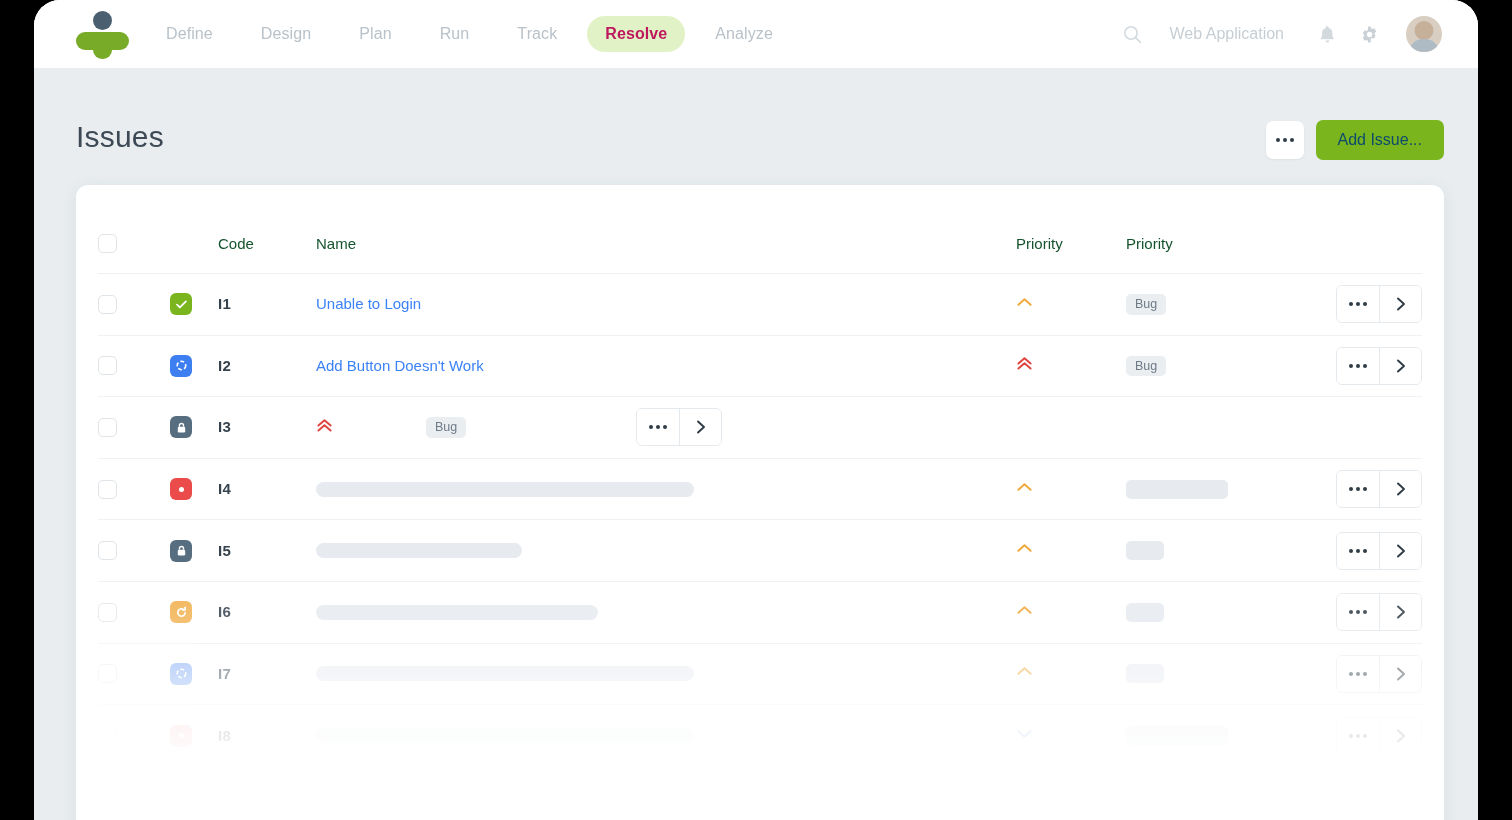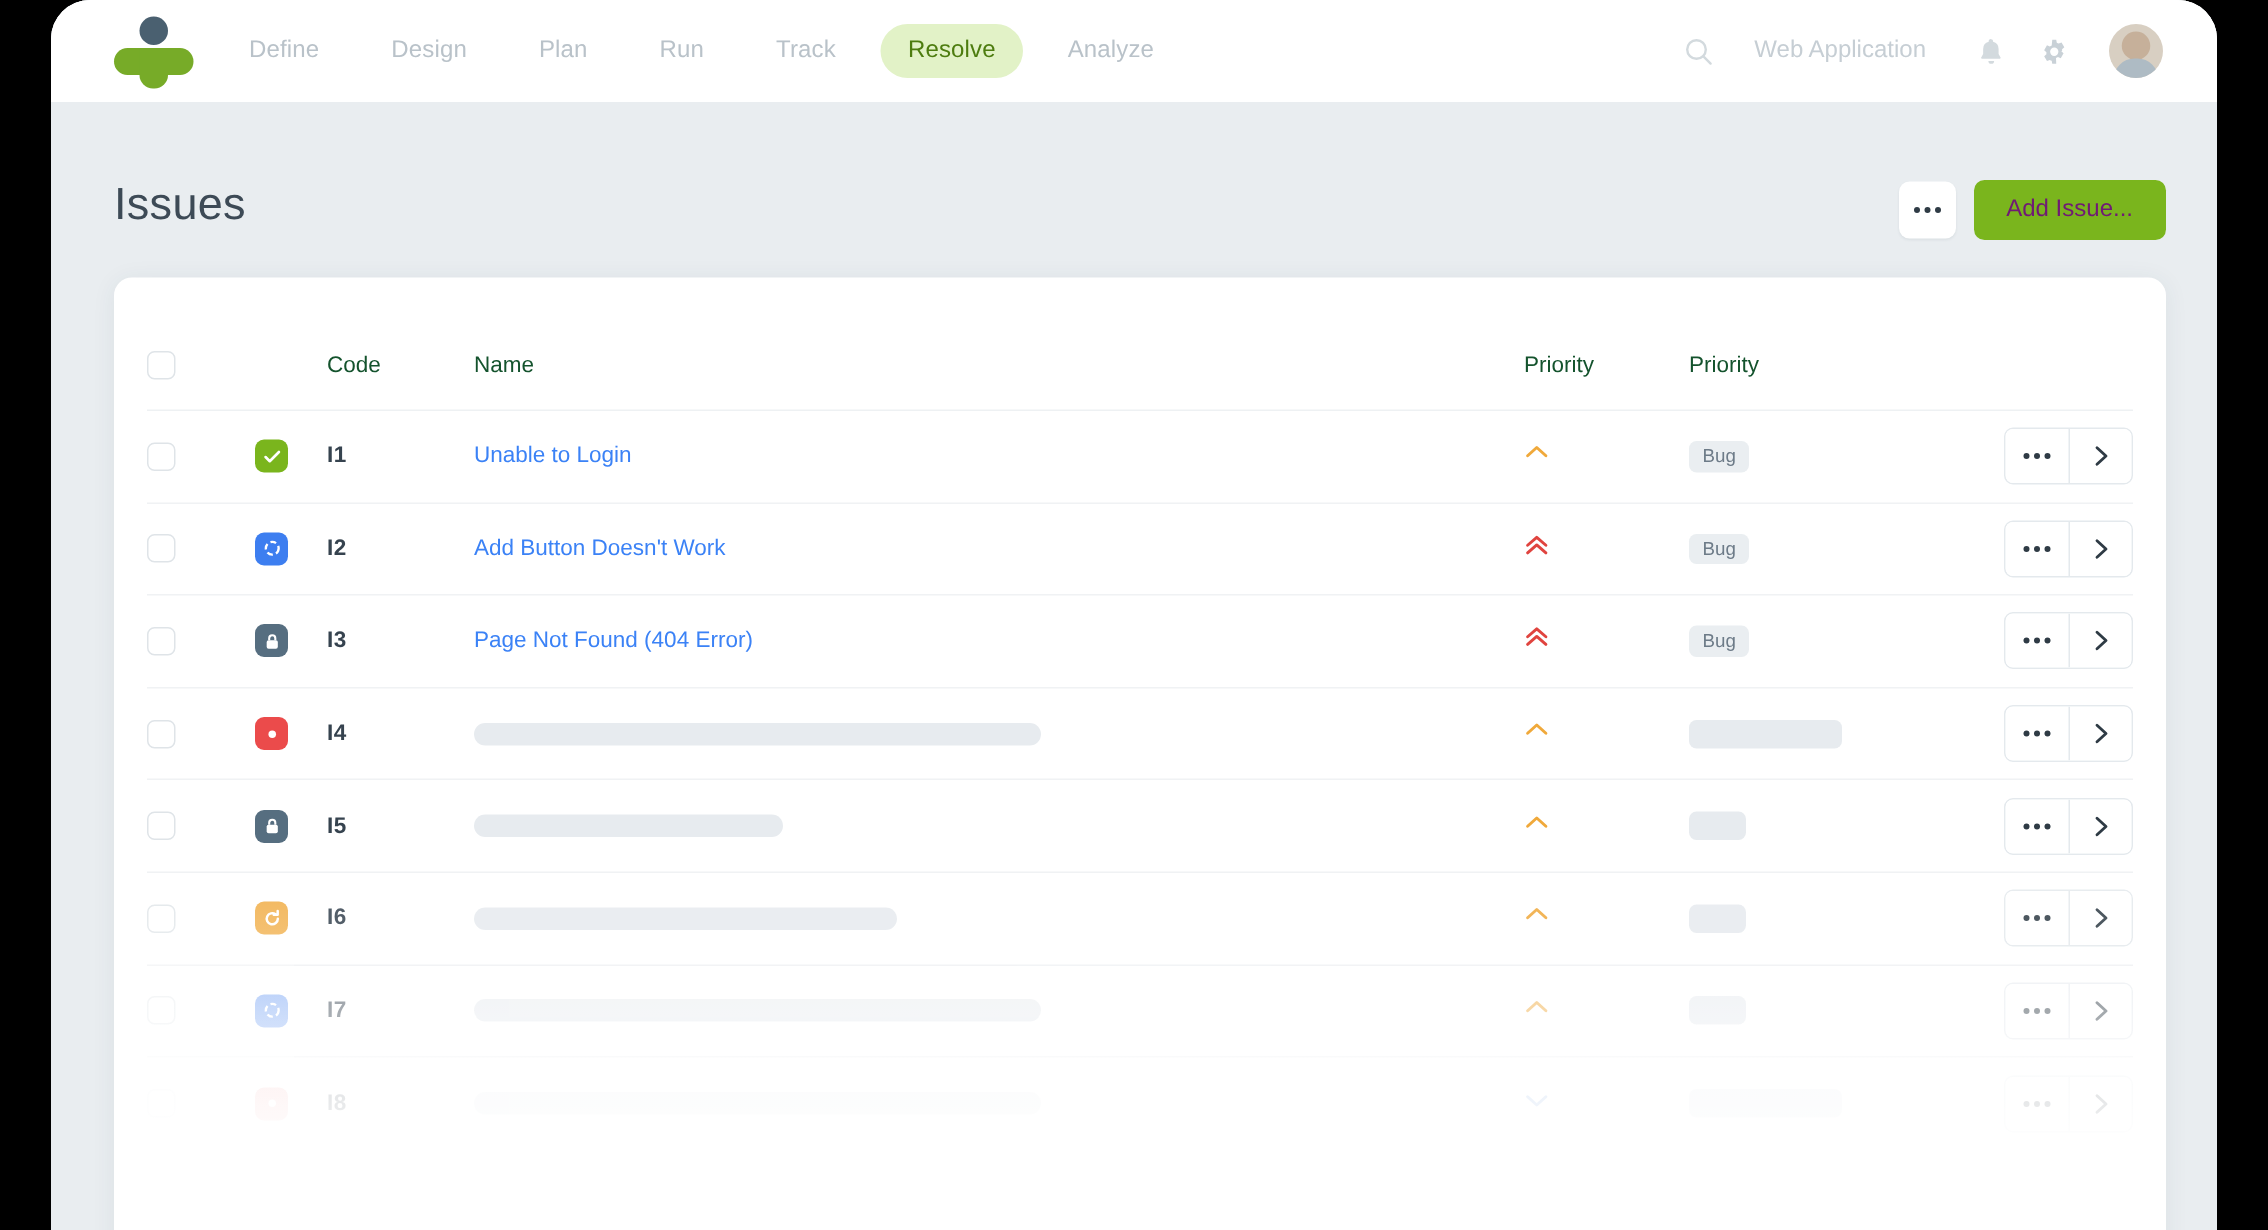--- a/index.html
+++ b/index.html
@@ -57,22 +57,22 @@
     font-size: 16px;
     color: #b9c2c9;
     padding: 9px 18px;
     border-radius: 18px;
     white-space: nowrap;
     cursor: pointer;
     letter-spacing: .1px;
   }
   .nav-item.active {
     background: #e2f2c7;
-    color: #4d7c0f;
-    font-weight: 400;
+    color: #be185d;
+    font-weight: 700;
   }
 
   .topbar-right {
     margin-left: auto;
     margin-right: 36px;
     display: flex; align-items: center; gap: 0;
   }
   .tb-icon {
     width: 42px; height: 42px;
     display: flex; align-items: center; justify-content: center;
@@ -120,21 +120,21 @@
     width: 38px; height: 38px; border-radius: 7px;
     background: #ffffff; border: none;
     display: flex; align-items: center; justify-content: center;
     cursor: pointer;
     box-shadow: 0 1px 2px rgba(40,60,80,.08);
   }
   .dots { display: flex; gap: 3px; }
   .dots i { width: 4px; height: 4px; border-radius: 50%; background: #2f3b45; display: block; }
   .add-btn {
     height: 40px; padding: 0 22px; border: none; border-radius: 7px;
-    background: #7ab51d; color: #701a75;
+    background: #7ab51d; color: #0c4a6e;
     font-family: "Liberation Sans", sans-serif;
     font-size: 16px; cursor: pointer; white-space: nowrap;
   }
 
   
   #card {
     position: absolute; left: 42px; top: 185px;
     width: 1368px; height: 700px;
     background: #ffffff;
     border-radius: 12px 12px 0 0;
@@ -385,21 +385,20 @@
             </div>
             <div class="c-status">
               <span class="status-ico s-slate">
                 <svg width="13" height="13" viewBox="0 0 14 14">
                   <rect x="3" y="6.2" width="8" height="6.2" rx="1.4" fill="#fff"></rect>
                   <path d="M4.8 6.2V4.9a2.2 2.2 0 014.4 0v1.3" stroke="#fff" stroke-width="1.5" fill="none"></path>
                 </svg>
               </span>
             </div>
             <div class="c-code"><span class="code-txt">I3</span></div>
-            <div class="c-name"><span class="name-txt">Page Not Found (404 Error)</span></div>
             <div class="c-pri">
               <span class="pri"><svg width="17" height="15" viewBox="0 0 18 16">
                   <path d="M2.5 8L9 2.4 15.5 8" stroke="#e0443f" stroke-width="2.1" fill="none" stroke-linecap="round" stroke-linejoin="round"></path>
                   <path d="M2.5 13.4L9 7.8l6.5 5.6" stroke="#e0443f" stroke-width="2.1" fill="none" stroke-linecap="round" stroke-linejoin="round"></path>
                 </svg></span>
             </div>
             <div class="c-cat"><span class="badge">Bug</span></div>
             <div class="c-act">
               <div class="act-group">
                 <button class="act-btn">

